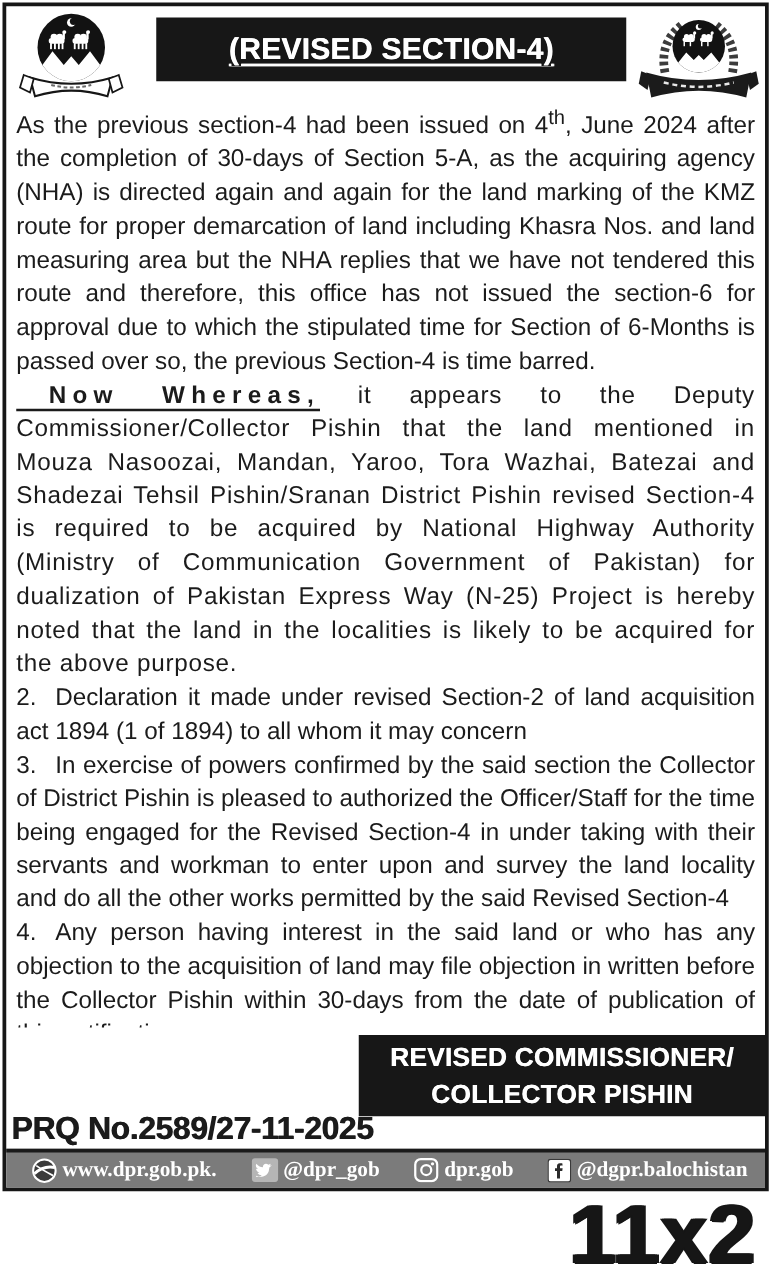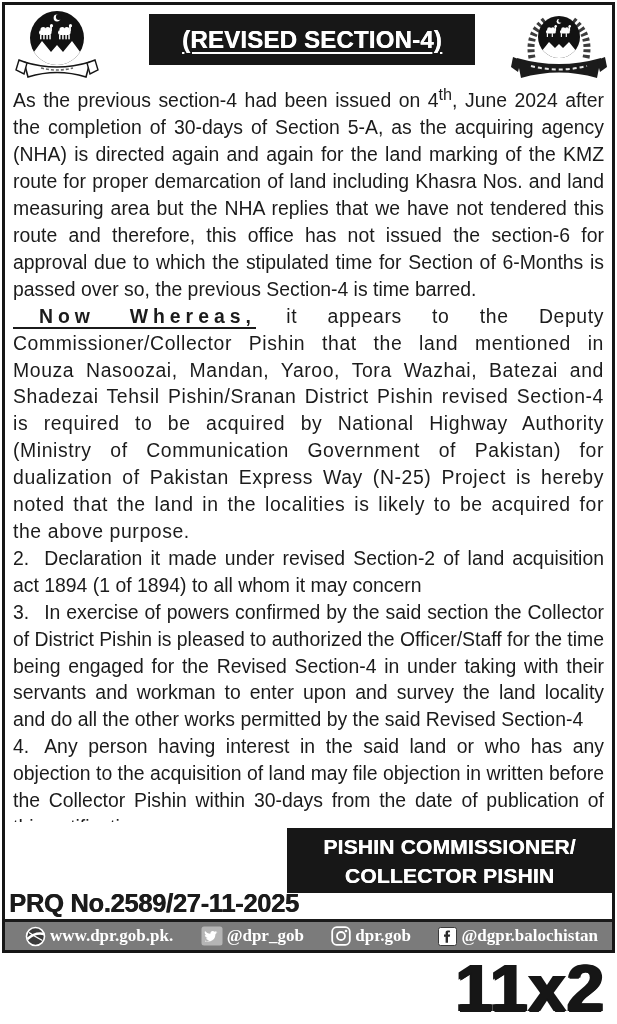--- a/index.html
+++ b/index.html
@@ -13,21 +13,21 @@
   .notice {
     position:absolute; left:2px; top:2px; width:613px; height:951px;
     border:3px solid #161616; background:#fff;
     display:flex; flex-direction:column;
   }
   
   .header { position:relative; height:74px; flex:0 0 auto; }
   .emblem-left  { position:absolute; left:6px;  top:3px; }
   .emblem-right { position:absolute; right:3px; top:3px; }
   .title-bar {
-    position:absolute; left:144px; top:9px; width:326px; height:51px;
+    position:absolute; left:120px; top:9px; width:376px; height:51px;
     background:#171717; display:flex; align-items:center; justify-content:center;
   }
   .title-bar span {
     color:#fff; font-weight:bold; font-size:24px; letter-spacing:0.2px;
     text-decoration:underline; text-underline-offset:4px; text-decoration-thickness:2px;
     text-shadow:0.4px 0 #fff;
   }
   
   .body-text {
     flex:1 1 auto; overflow:hidden;
@@ -178,21 +178,21 @@
 
     <p><span class="item-num">2.</span><span>Declaration it made under revised Section-2 of land acquisition act 1894 (1 of 1894) to all whom it may concern</span></p>
 
     <p><span class="item-num">3.</span><span>In exercise of powers confirmed by the said section the Collector of District Pishin is pleased to authorized the Officer/Staff for the time being engaged for the Revised Section-4 in under taking with their servants and workman to enter upon and survey the land locality and do all the other works permitted by the said Revised Section-4</span></p>
 
     <p><span class="item-num">4.</span><span>Any person having interest in the said land or who has any objection to the acquisition of land may file objection in written before the Collector Pishin within 30-days from the date of publication of this notification.</span></p>
   </div>
 
   <div class="footer">
     <div class="officer-box">
-      <div>PISHIN COMMISSIONER/</div>
+      <div>REVISED COMMISSIONER/</div>
       <div>COLLECTOR PISHIN</div>
     </div>
     <div class="prq">PRQ No.2589/27-11-2025</div>
   </div>
 
   <div class="social-bar">
     <span class="social-item">
       <span>
         <svg width="21" height="21" viewBox="0 0 21 21">
           <circle cx="10.5" cy="10.5" r="9" fill="#3a3a3a" stroke="#fff" stroke-width="1.6"></circle>

